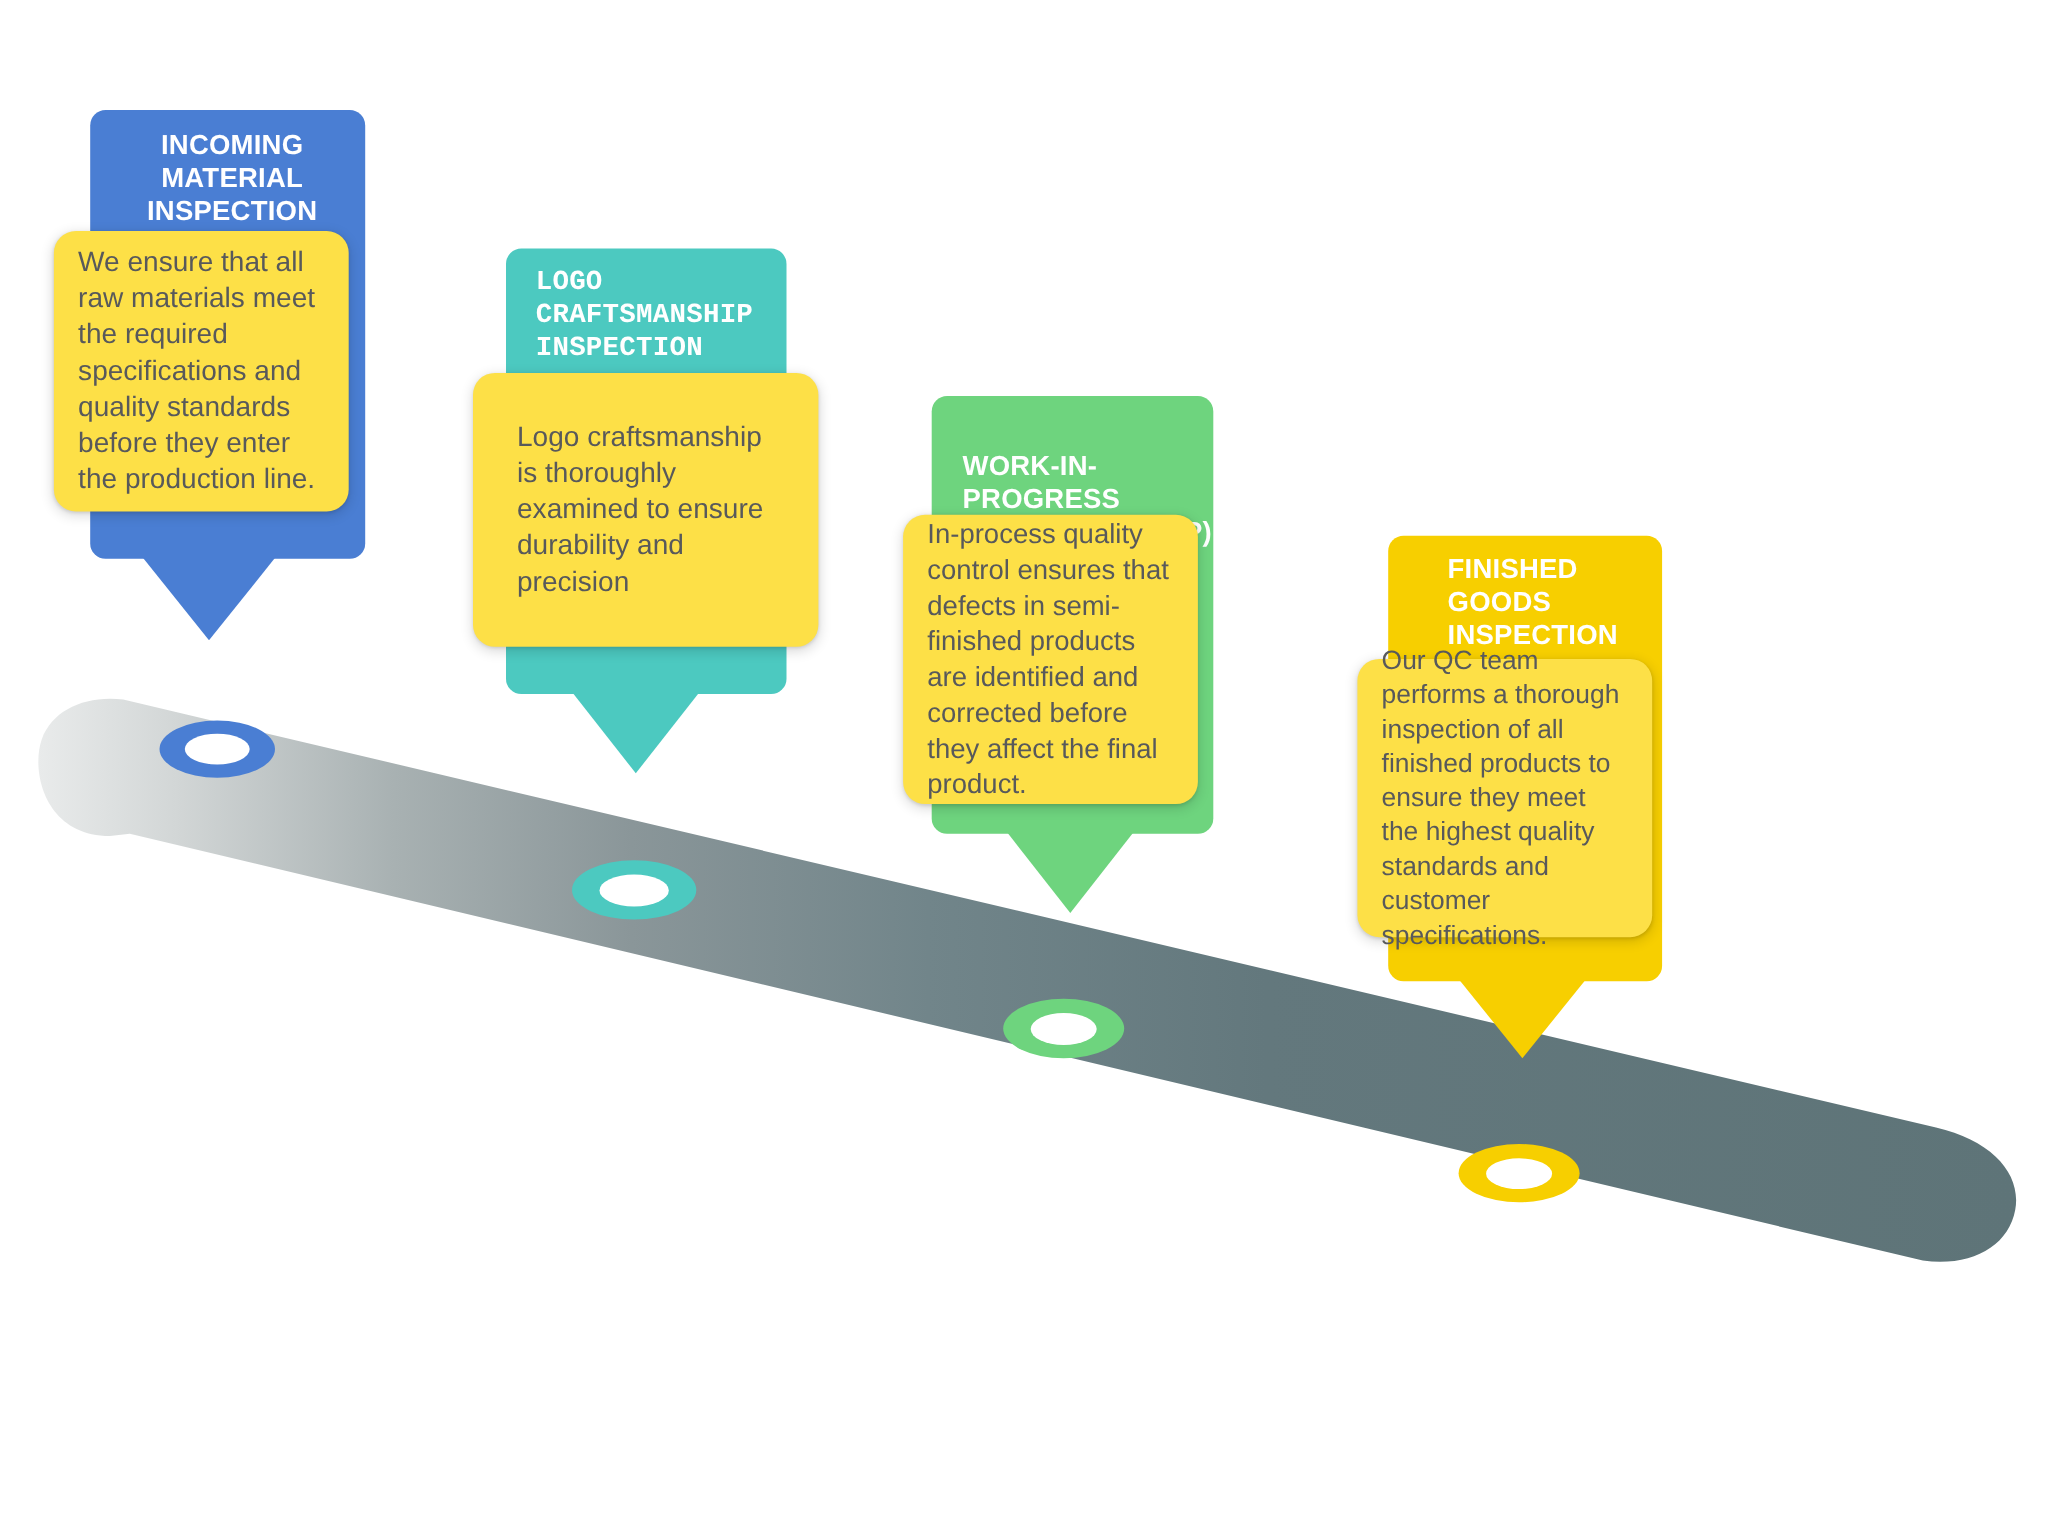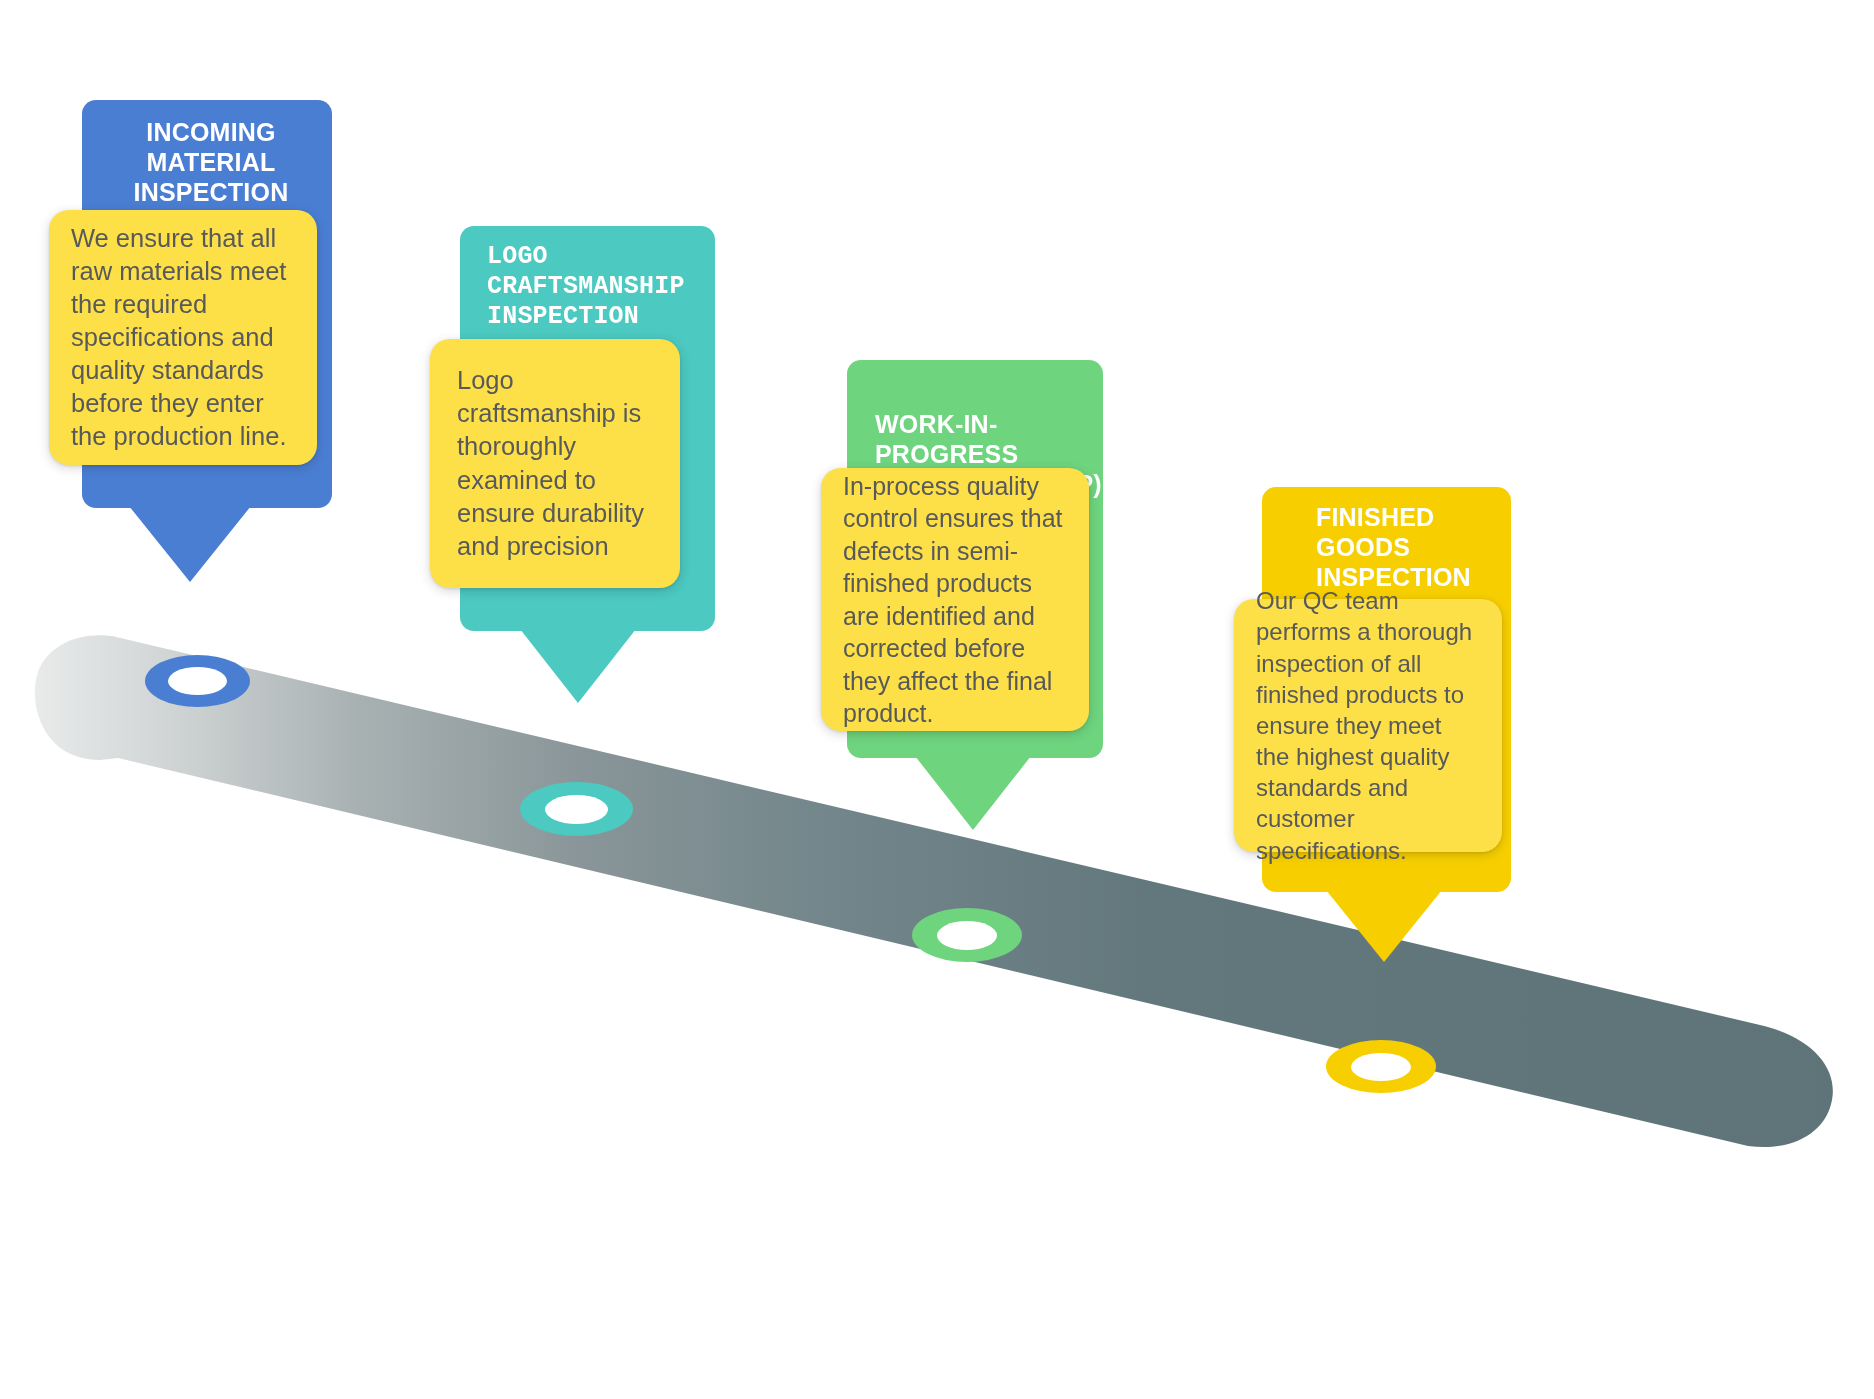--- a/index.html
+++ b/index.html
@@ -113,21 +113,21 @@
   </div>
 
   <div class="callout" style="left:460px;top:226px;width:255px;height:500px;">
     <div style="position:absolute;left:0;top:0;width:255px;height:405px;background:#4cc9c0;border-radius:14px;"></div>
     <div class="pointer" style="left:60px;top:403px;border-left:58px solid transparent;border-right:58px solid transparent;border-top:74px solid #4cc9c0;"></div>
     <div style="position:absolute;left:0;top:16px;width:255px;font-family:Liberation Mono, monospace;">
       <div class="tab-title" style="font-size:25px;text-align:left;padding-left:27px;">LOGO
 CRAFTSMANSHIP
 INSPECTION</div>
     </div>
-    <div class="card" style="left:-30px;top:113px;width:250px;height:249px;padding:18px 27px;">
+    <div class="card" style="left:-30px;top:113px;width:314px;height:249px;padding:18px 40px;">
       <div class="card-text" style="font-size:25.5px;">Logo craftsmanship is thoroughly examined to ensure durability and precision</div>
     </div>
   </div>
 
   <div class="callout" style="left:847px;top:360px;width:256px;height:500px;">
     <div style="position:absolute;left:0;top:0;width:256px;height:398px;background:#6ed47e;border-radius:14px;"></div>
     <div class="pointer" style="left:68px;top:396px;border-left:58px solid transparent;border-right:58px solid transparent;border-top:74px solid #6ed47e;"></div>
     <div style="position:absolute;left:0;top:14px;width:256px;">
       <div class="tab-title" style="font-size:25px;text-align:left;padding-left:28px;margin-top:36px;">WORK-IN-
 PROGRESS

